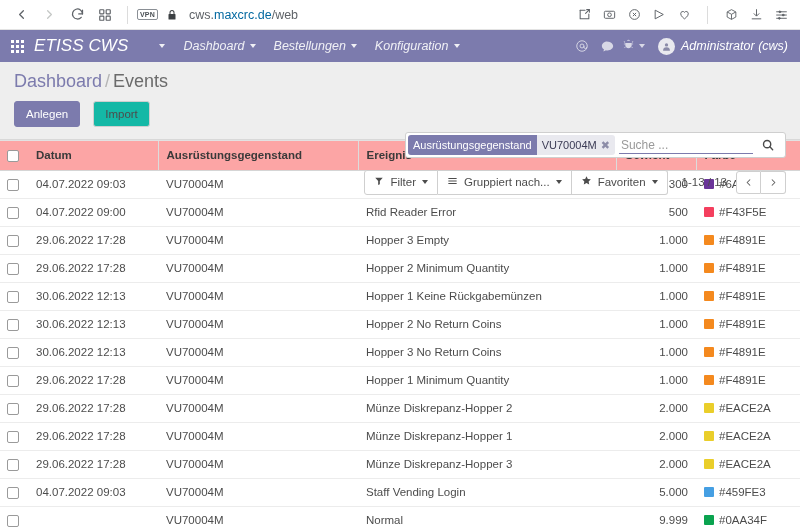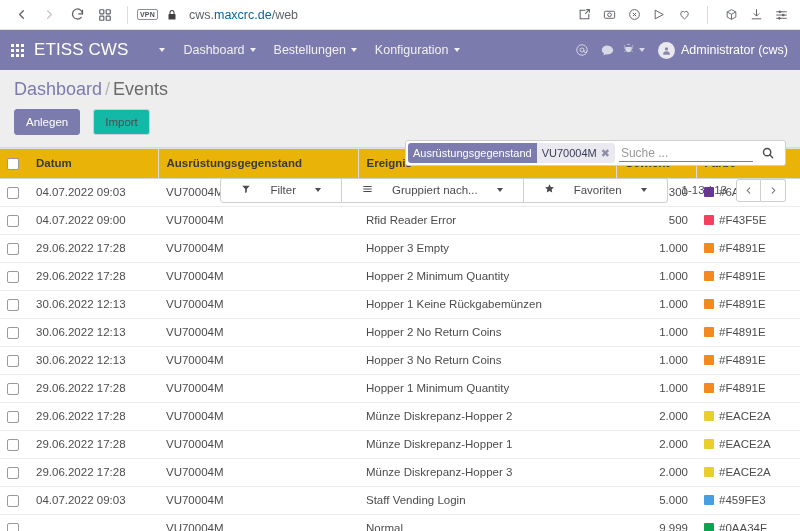--- a/index.html
+++ b/index.html
@@ -58,27 +58,28 @@
     gap: 3px;
     color: #5f6368;
   }
   .ext-icon {
     width: 22px; height: 22px;
     display: flex; align-items: center; justify-content: center;
   }
 
   
   .odoo-header {
-    height: 40px;
+    height: 32px;
     background: #7c7bad;
     display: flex;
     align-items: center;
     color: #ffffff;
     padding: 0 8px 0 7px;
     font-size: 12px;
+    font-style: italic;
   }
   .apps-grid {
     display: grid;
     grid-template-columns: repeat(3, 3px);
     grid-template-rows: repeat(3, 3px);
     gap: 2px;
     margin-right: 10px;
     margin-left: 4px;
   }
   .apps-grid i { background: #ffffff; display: block; width: 3px; height: 3px; }
@@ -227,22 +228,22 @@
     right: 14px; top: 108px;
     display: flex;
     align-items: center;
   }
   .btn-group { display: flex; }
   .fbtn {
     background: #ffffff;
     border: 1px solid #cfcfcf;
     font-size: 11.5px;
     color: #4c4c4c;
-    padding: 4px 20px;
-    display: flex; align-items: center; gap: 19px;
+    padding: 4px 9px;
+    display: flex; align-items: center; gap: 6px;
     white-space: nowrap;
     line-height: 1.3;
   }
   .fbtn + .fbtn { border-left: none; }
   .fbtn:first-child { border-radius: 3px 0 0 3px; }
   .fbtn:last-child { border-radius: 0 3px 3px 0; }
   .pager {
     display: flex; align-items: center;
     margin-left: 14px;
     font-size: 11.5px;
@@ -263,21 +264,21 @@
   
   .list-wrap { background: #ffffff; }
   table.olist {
     width: 100%;
     border-collapse: collapse;
     font-size: 11.5px;
     color: #4c4c4c;
     table-layout: fixed;
   }
   table.olist thead th {
-    background: #eab308;
+    background: #fca5a5;
     border-bottom: 1px solid #d5d5d5;
     border-top: 1px solid #e2e2e2;
     font-weight: bold;
     color: #3a3a3a;
     text-align: left;
     padding: 8px 8px;
     height: 28px;
     white-space: nowrap;
   }
   table.olist thead th.sep { border-left: 1px solid #dcdcdc; }

